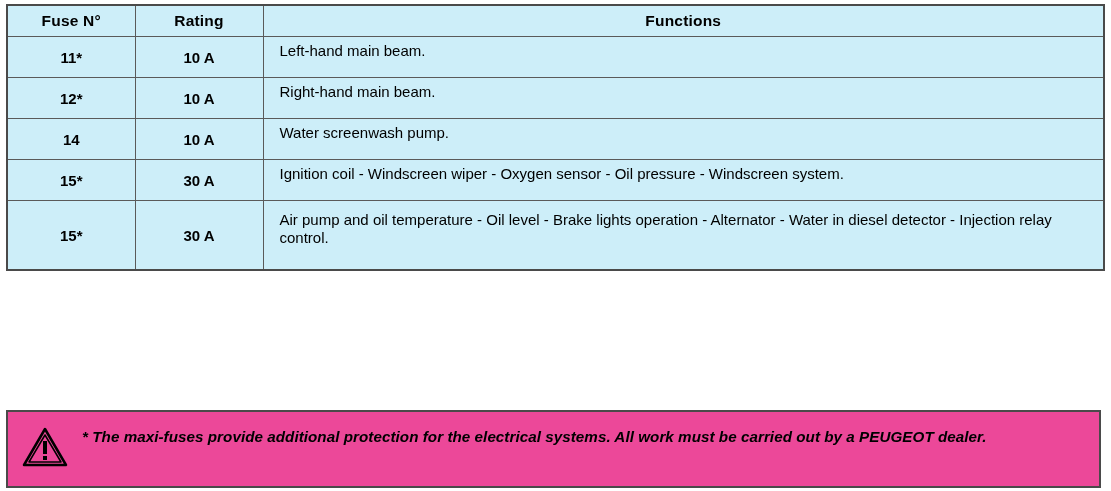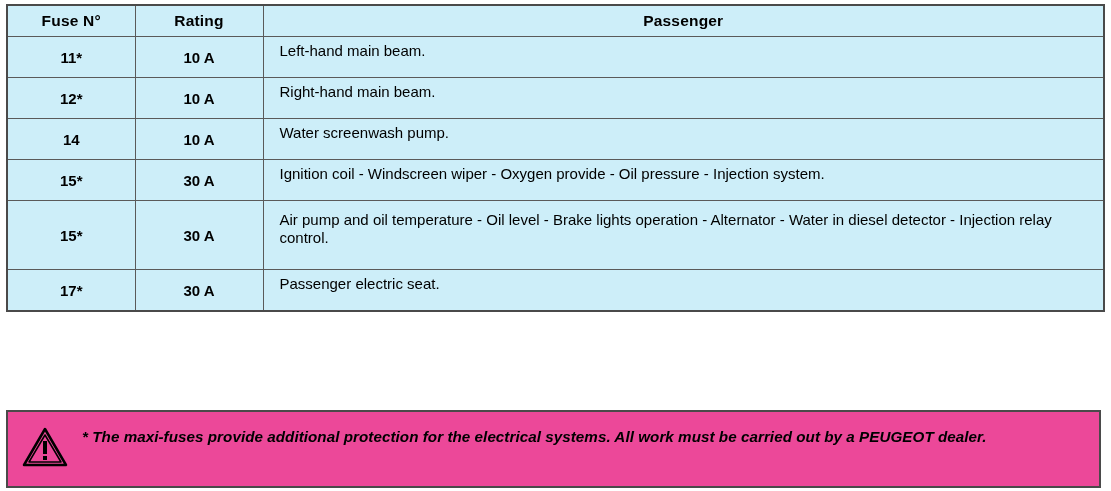--- a/index.html
+++ b/index.html
@@ -109,21 +109,21 @@
   <table class="fuse-table">
     <colgroup>
       <col class="c-fuse">
       <col class="c-rating">
       <col class="c-func">
     </colgroup>
     <thead>
       <tr>
         <th>Fuse N°</th>
         <th>Rating</th>
-        <th>Passenger</th>
+        <th>Functions</th>
       </tr>
     </thead>
     <tbody>
       <tr>
         <td class="col-fuse">11*</td>
         <td class="col-rating">10 A</td>
         <td class="col-func">Left-hand main beam.</td>
       </tr>
       <tr>
         <td class="col-fuse">12*</td>
@@ -131,31 +131,26 @@
         <td class="col-func">Right-hand main beam.</td>
       </tr>
       <tr>
         <td class="col-fuse">14</td>
         <td class="col-rating">10 A</td>
         <td class="col-func">Water screenwash pump.</td>
       </tr>
       <tr>
         <td class="col-fuse">15*</td>
         <td class="col-rating">30 A</td>
-        <td class="col-func">Ignition coil - Windscreen wiper - Oxygen provide - Oil pressure - Injection system.</td>
+        <td class="col-func">Ignition coil - Windscreen wiper - Oxygen sensor - Oil pressure - Windscreen system.</td>
       </tr>
       <tr class="tall">
         <td class="col-fuse">15*</td>
         <td class="col-rating">30 A</td>
         <td class="col-func">Air pump and oil temperature - Oil level - Brake lights operation - Alternator - Water in diesel detector - Injection relay control.</td>
-      </tr>
-      <tr>
-        <td class="col-fuse">17*</td>
-        <td class="col-rating">30 A</td>
-        <td class="col-func">Passenger electric seat.</td>
       </tr>
     </tbody>
   </table>
 
   <div class="note-box">
     <span class="warn-icon">
       <svg width="46" height="42" viewBox="0 0 46 42" xmlns="http://www.w3.org/2000/svg">
         <polygon points="23,3 44,39 2,39" fill="none" stroke="#000000" stroke-width="2.5" stroke-linejoin="round"></polygon>
         <polygon points="23,9 39,36 7,36" fill="none" stroke="#000000" stroke-width="1.5" stroke-linejoin="round"></polygon>
         <rect x="21" y="15" width="4" height="13" fill="#000000"></rect>

